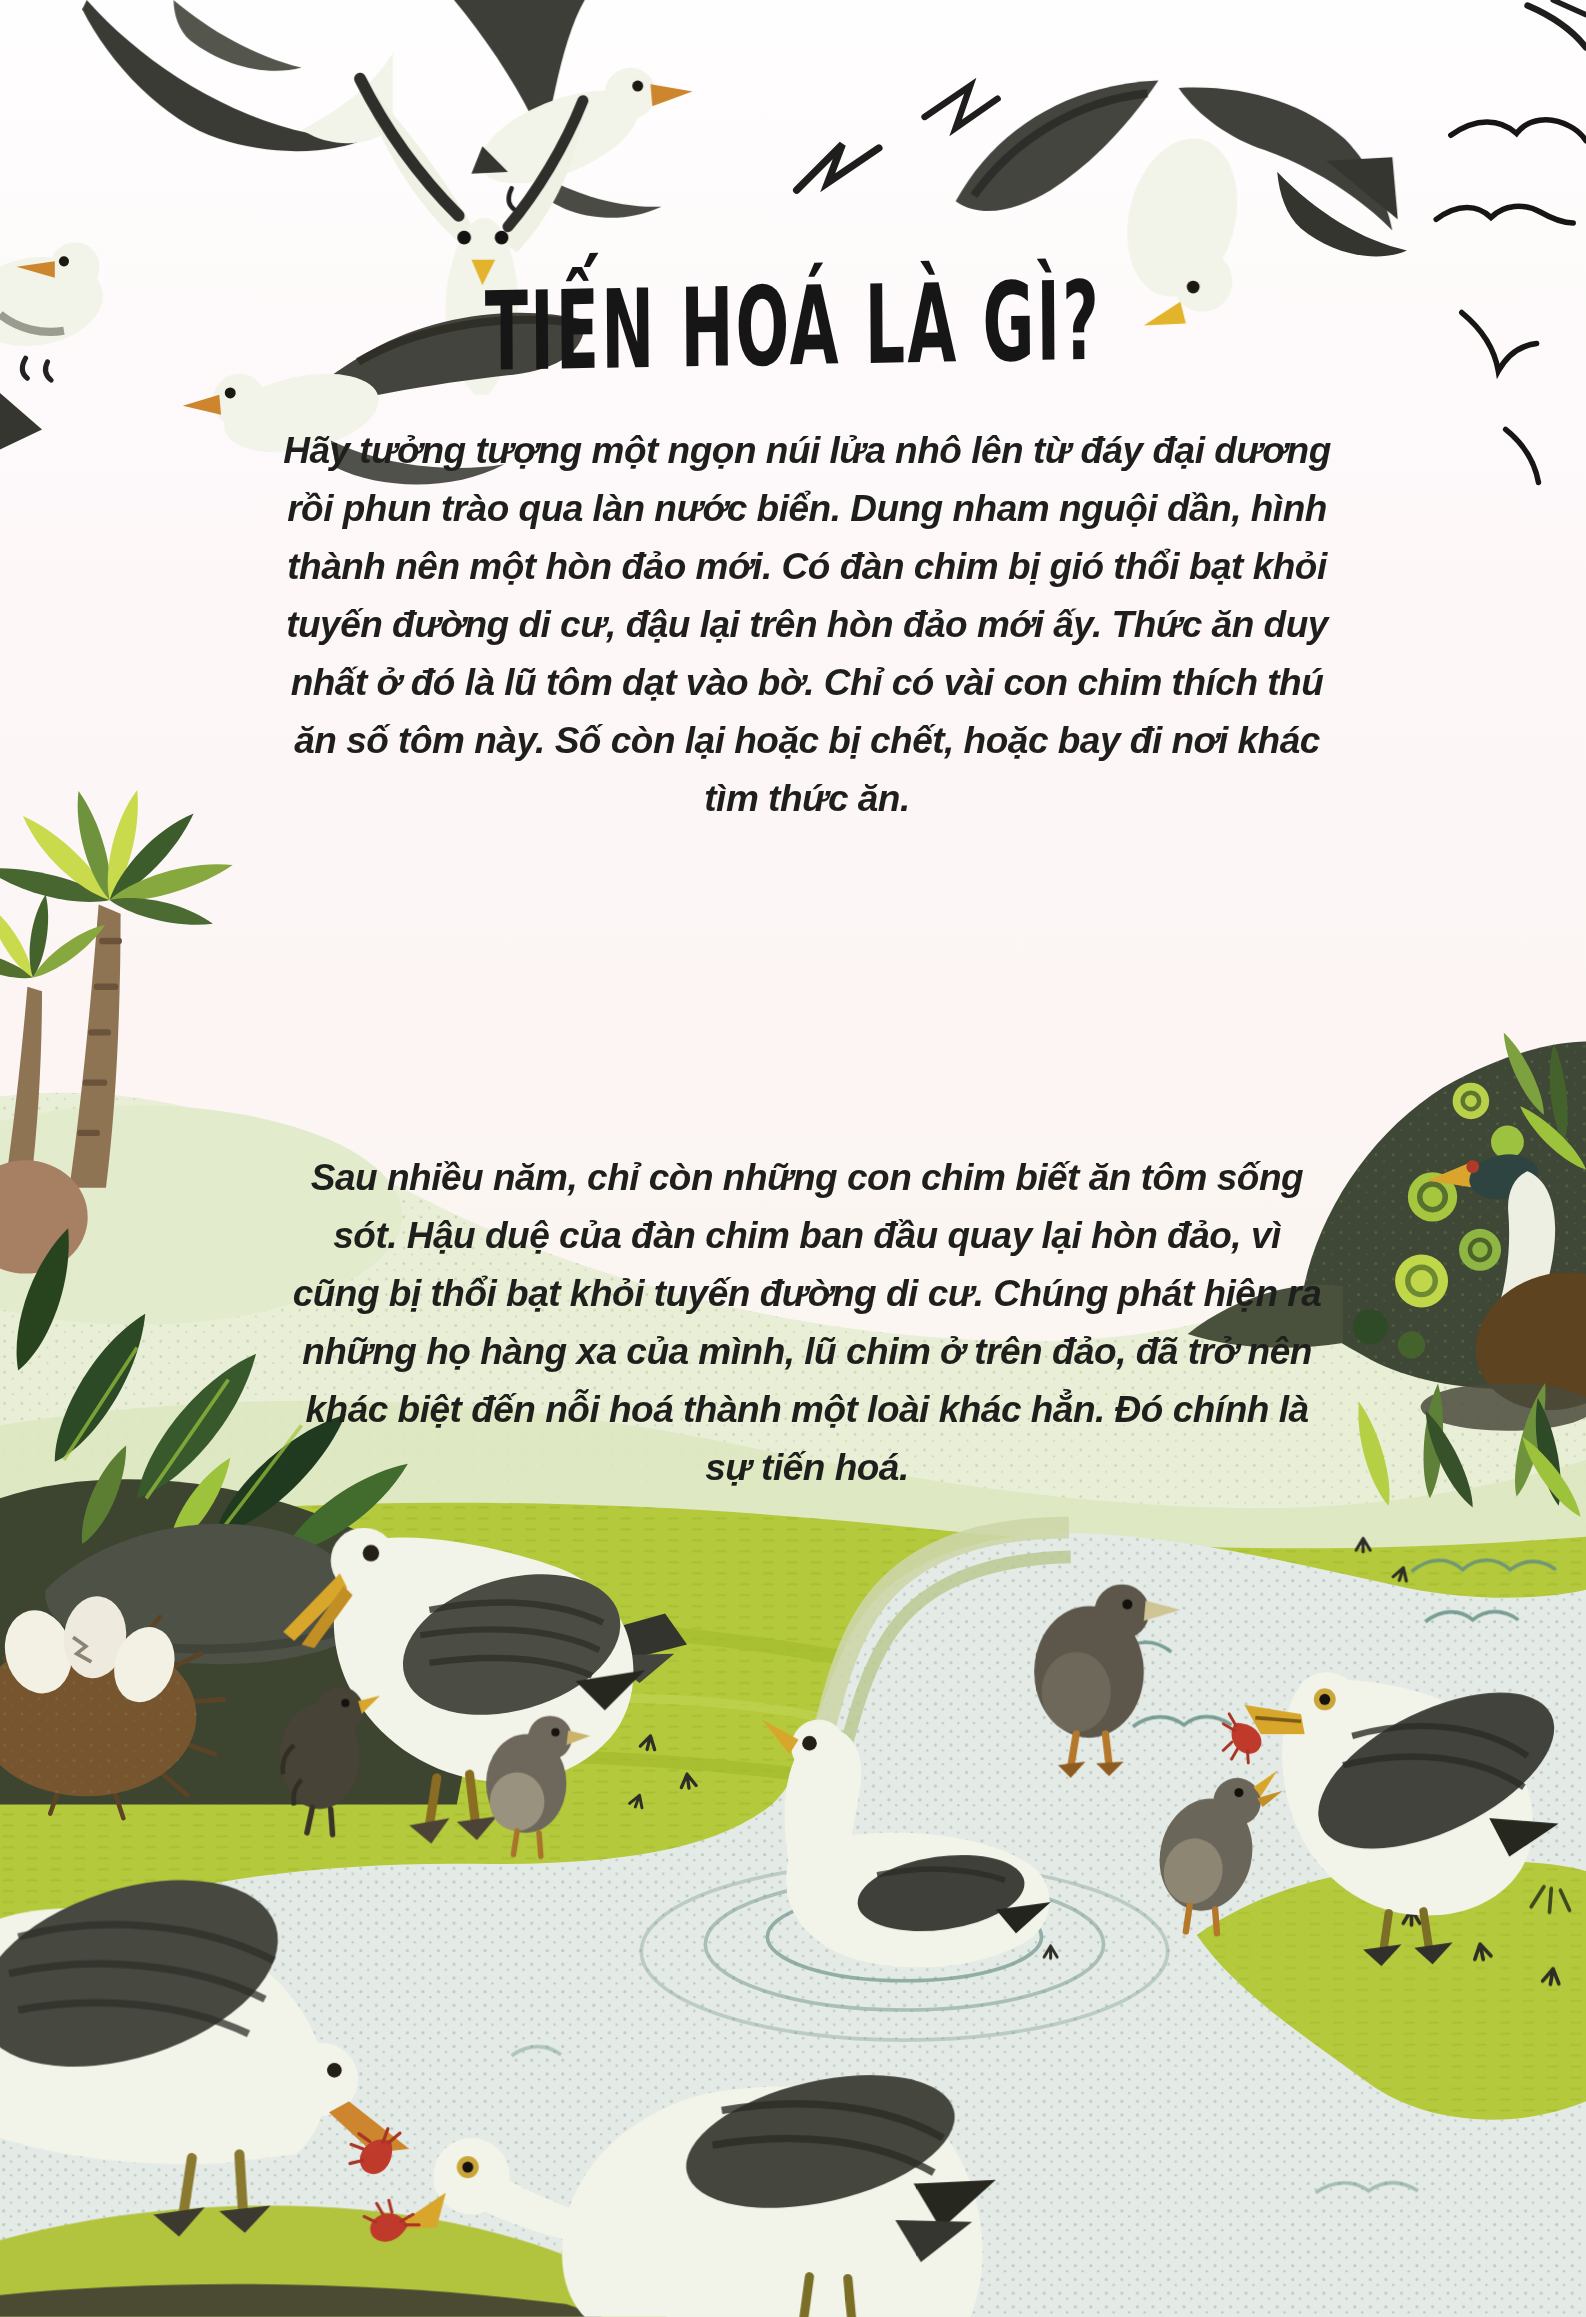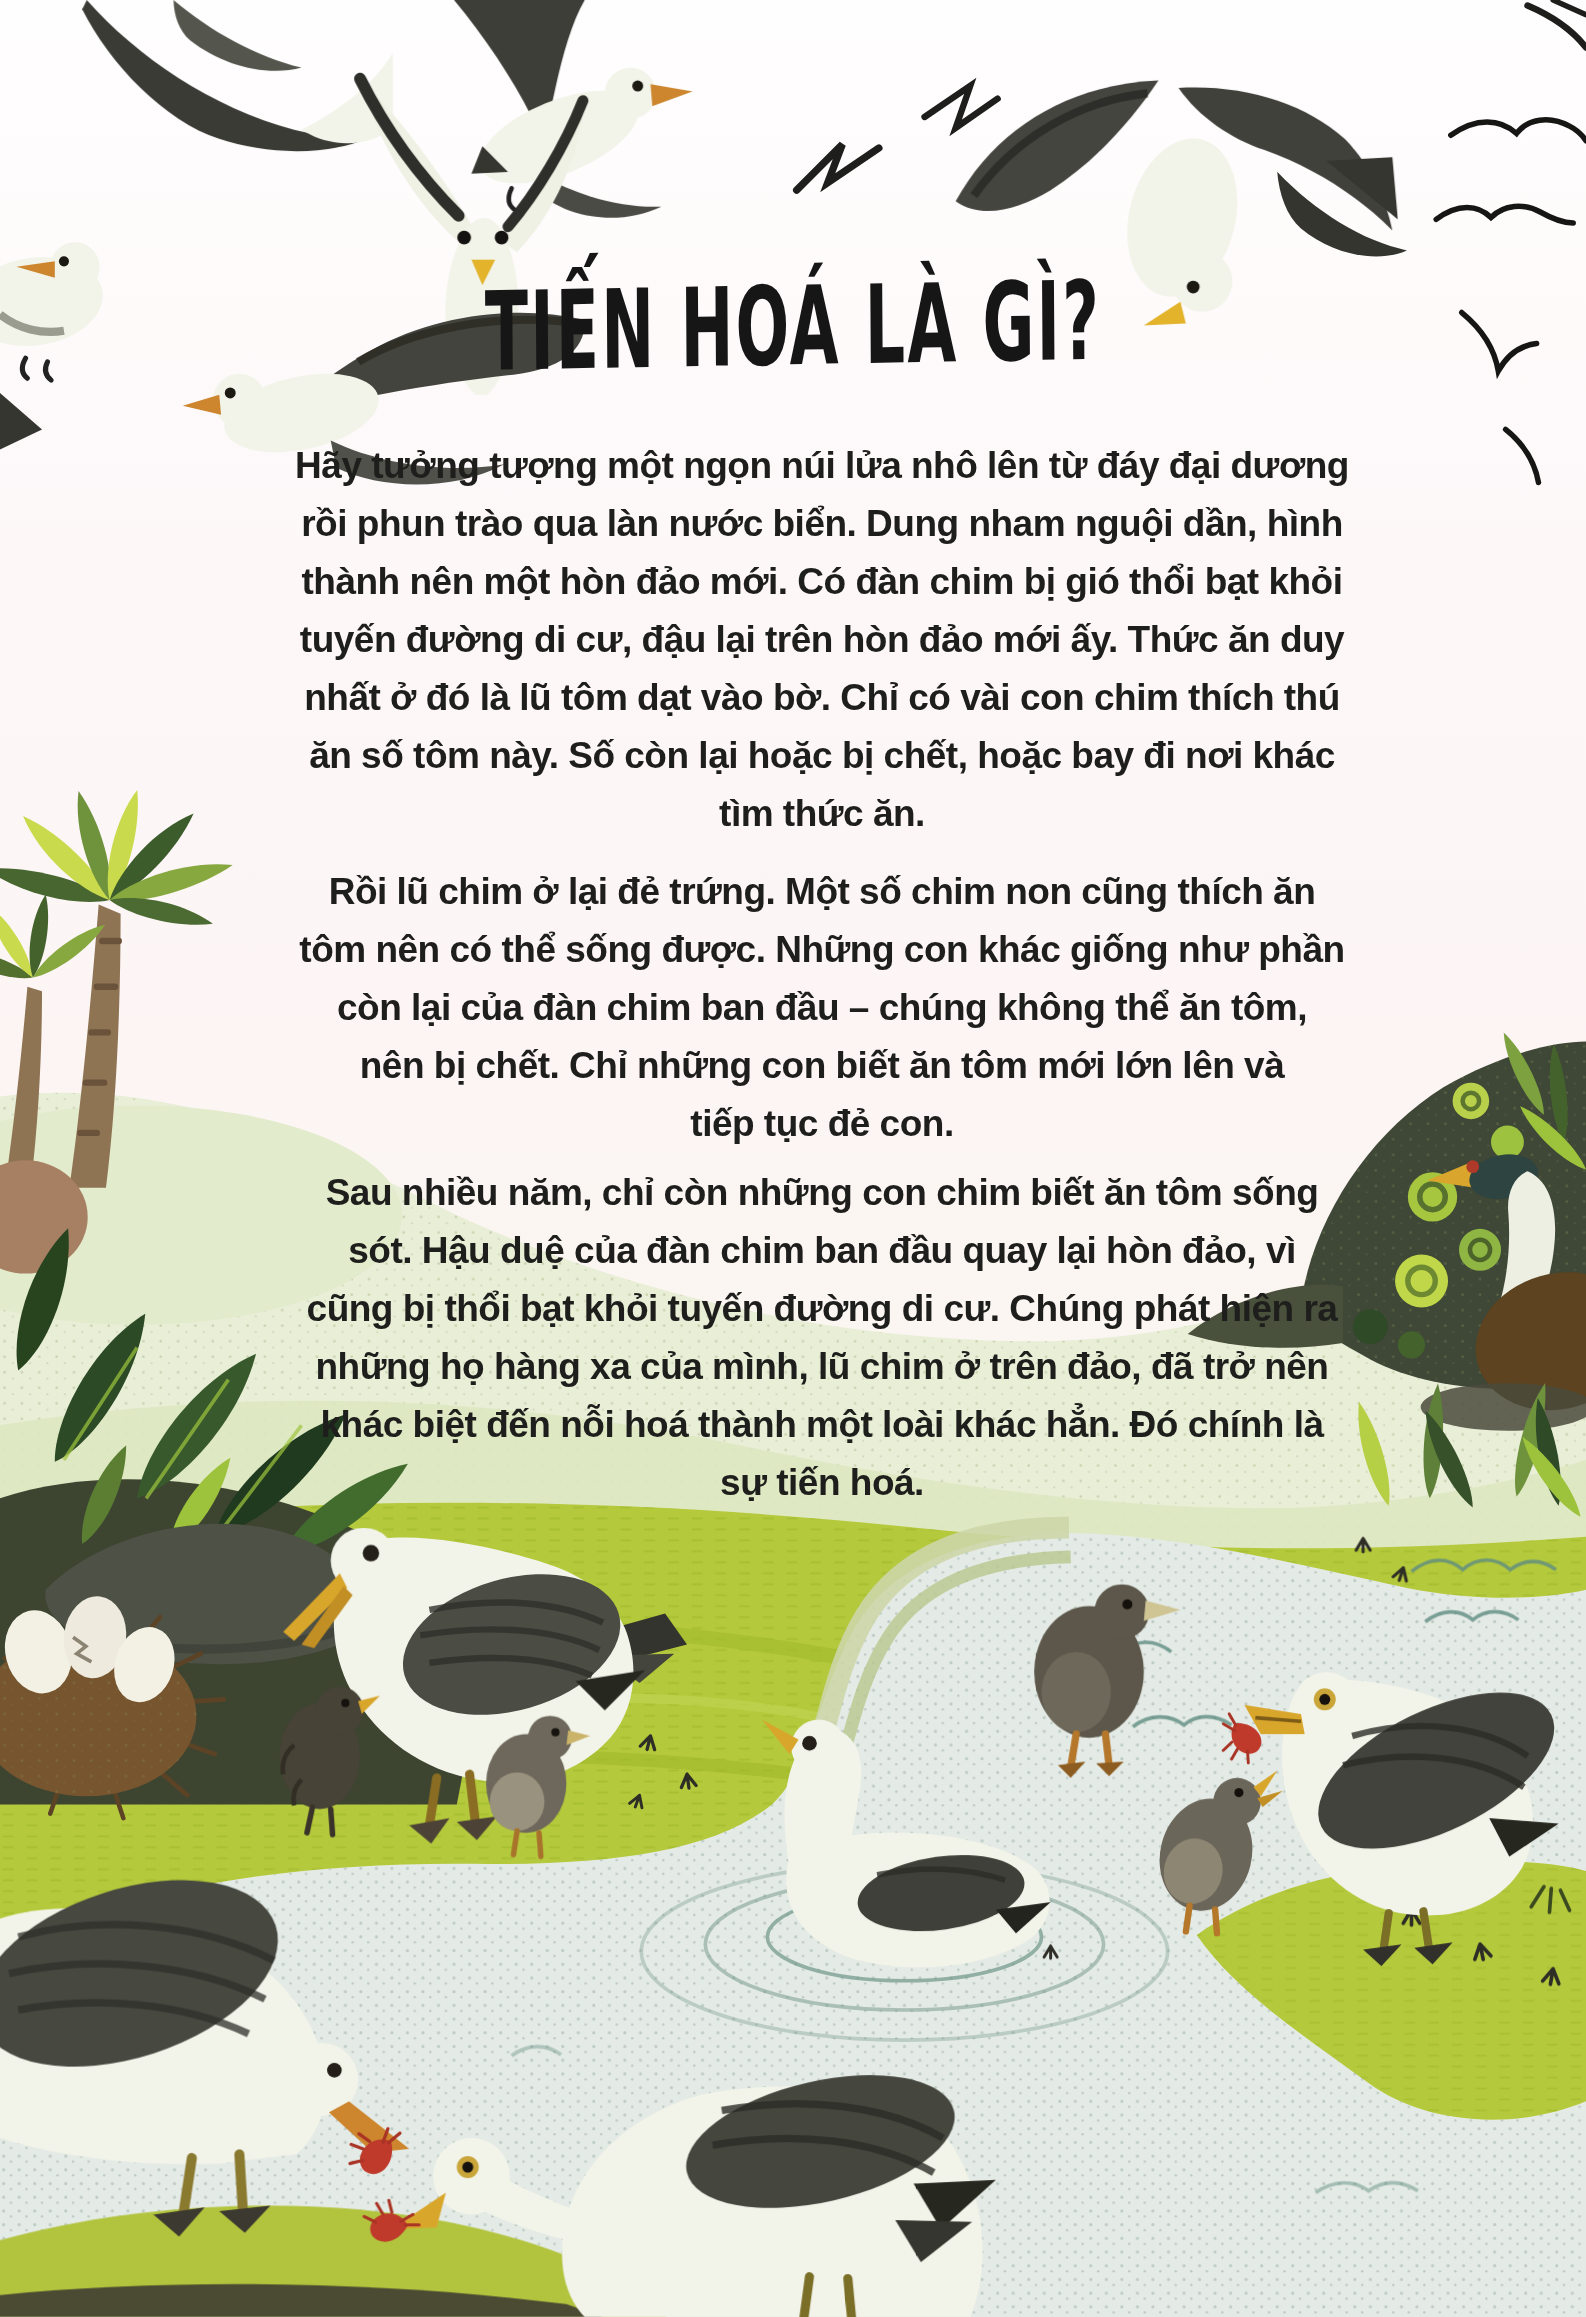--- a/index.html
+++ b/index.html
@@ -10,23 +10,23 @@
   }
   .art{position:absolute;inset:0;width:1586px;height:2317px;}
   .page-title{
     position:absolute; top:281px; left:0; width:100%; margin:0;
     text-align:center; color:#161616;
     font-family:"DejaVu Sans", sans-serif; font-weight:bold;
     font-size:79px; letter-spacing:2.7px;
     transform:scale(0.80,1.38) rotate(-0.6deg);
   }
   .para{
-    position:absolute; left:227px; width:1160px; margin:15px;
+    position:absolute; left:227px; width:1160px; margin:0;
     color:#1e1e1c; font-weight:bold; font-size:37px; line-height:58px;
-    text-align:center; white-space:pre-line; letter-spacing:-0.5px;
+    text-align:center; white-space:pre-line; letter-spacing:-0.5px;font-style:italic;
   }
   .p1{top:422px;}
   .p2{top:848px;}
   .p3{top:1149px;text-align:center;}
 </style>
 </head>
 <body>
 
 <div class="page">
 
@@ -437,25 +437,20 @@
 </svg>
 
 <h1 class="page-title">TIẾN HOÁ LÀ GÌ?</h1>
 <p class="para p1">Hãy tưởng tượng một ngọn núi lửa nhô lên từ đáy đại dương
 rồi phun trào qua làn nước biển. Dung nham nguội dần, hình
 thành nên một hòn đảo mới. Có đàn chim bị gió thổi bạt khỏi
 tuyến đường di cư, đậu lại trên hòn đảo mới ấy. Thức ăn duy
 nhất ở đó là lũ tôm dạt vào bờ. Chỉ có vài con chim thích thú
 ăn số tôm này. Số còn lại hoặc bị chết, hoặc bay đi nơi khác
 tìm thức ăn.</p>
-<p class="para p2">Rồi lũ chim ở lại đẻ trứng. Một số chim non cũng thích ăn
-tôm nên có thể sống được. Những con khác giống như phần
-còn lại của đàn chim ban đầu – chúng không thể ăn tôm,
-nên bị chết. Chỉ những con biết ăn tôm mới lớn lên và
-tiếp tục đẻ con.</p>
 <p class="para p3">Sau nhiều năm, chỉ còn những con chim biết ăn tôm sống
 sót. Hậu duệ của đàn chim ban đầu quay lại hòn đảo, vì
 cũng bị thổi bạt khỏi tuyến đường di cư. Chúng phát hiện ra
 những họ hàng xa của mình, lũ chim ở trên đảo, đã trở nên
 khác biệt đến nỗi hoá thành một loài khác hẳn. Đó chính là
 sự tiến hoá.</p>
 
 </div>
 
 

